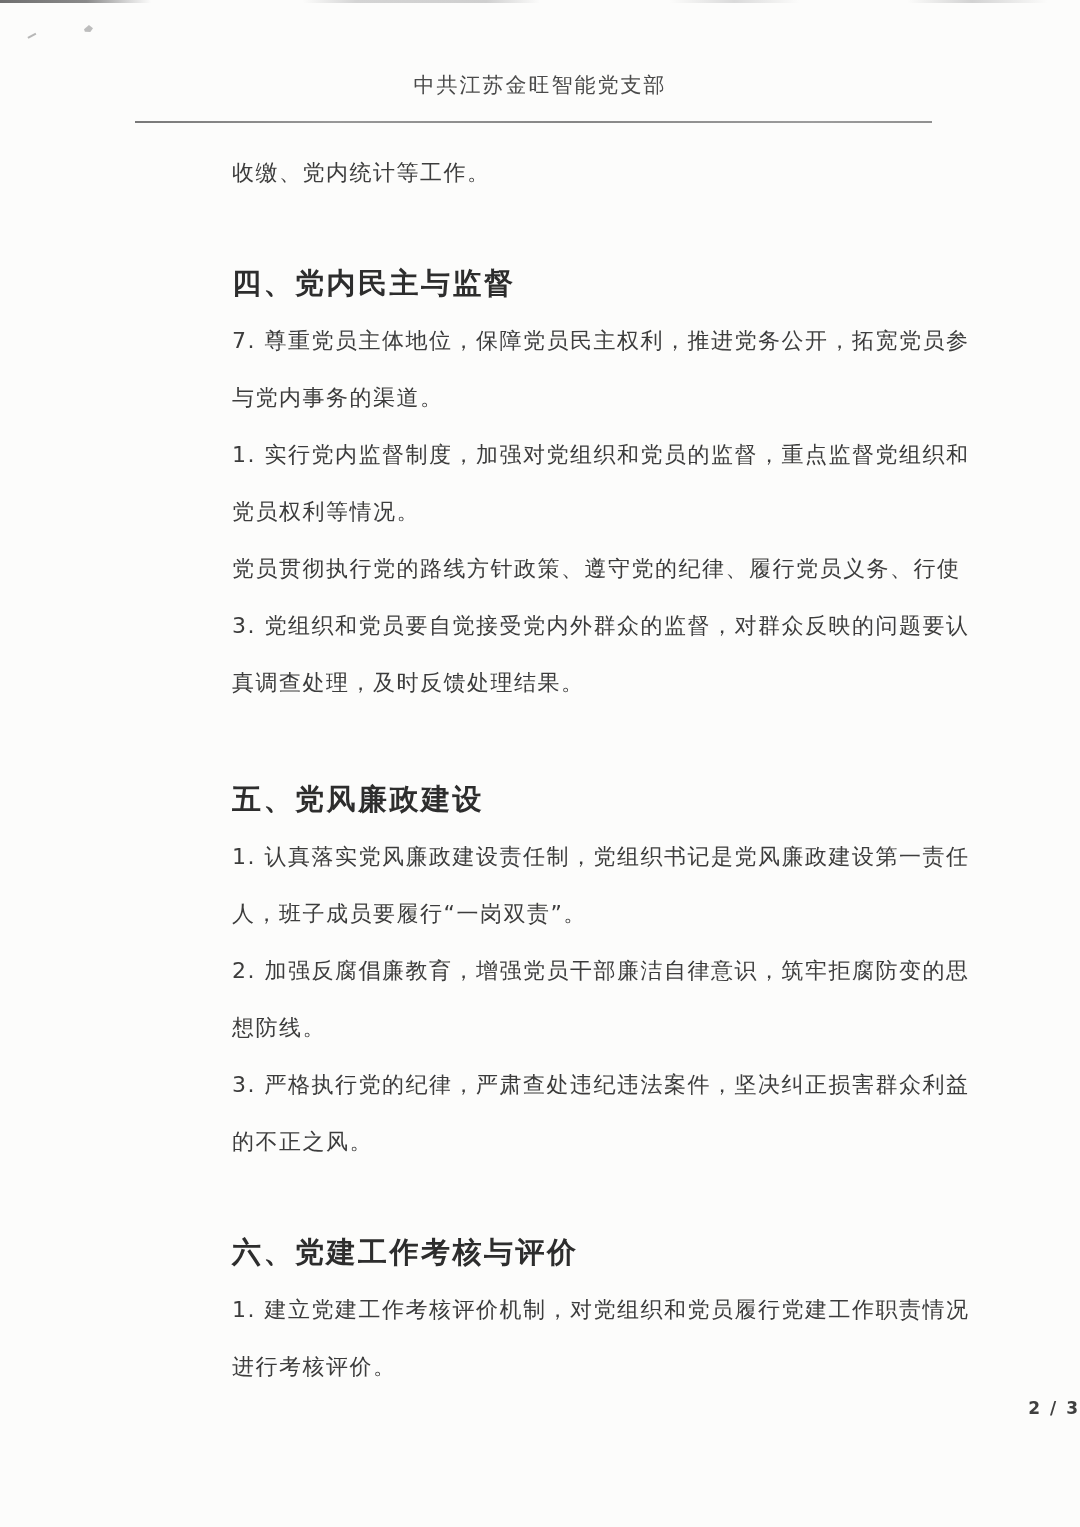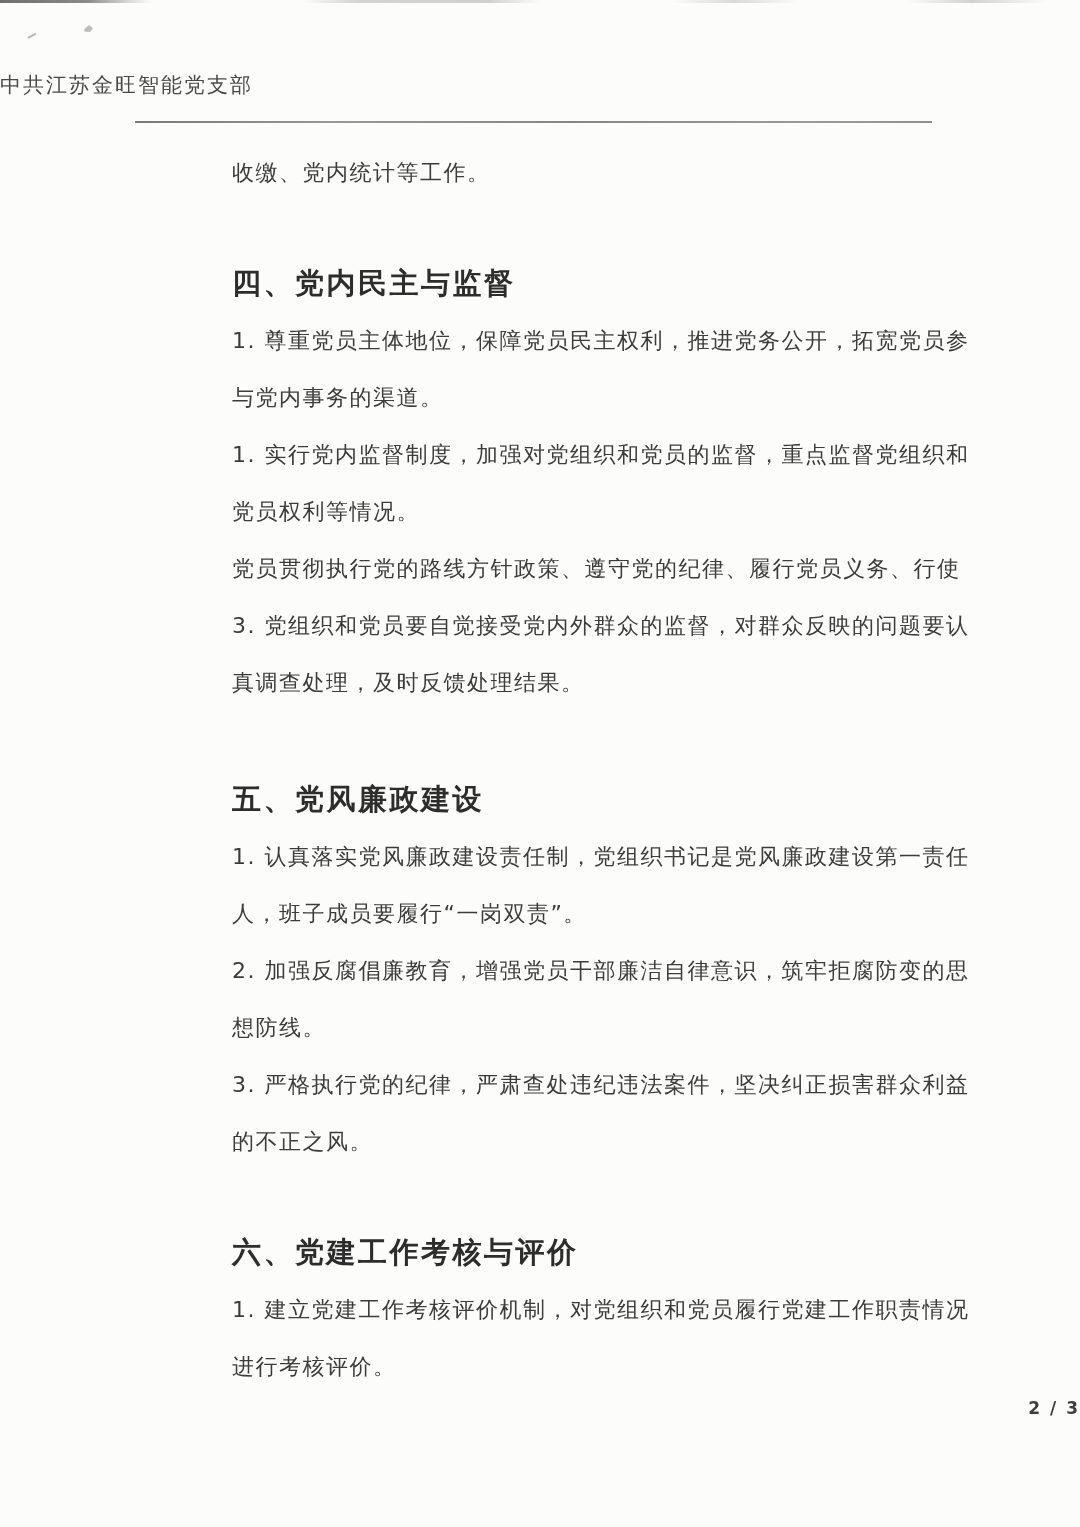--- a/index.html
+++ b/index.html
@@ -43,20 +43,21 @@
     width: 9px; height: 7px;
     background: #a8a8a8;
     clip-path: polygon(0 60%, 55% 0, 100% 45%, 70% 100%, 10% 95%);
     opacity: .75;
   }
 
   .header-title {
     position: absolute;
     top: 71px; left: 0;
     width: 100%;
+    text-align: center;
     font-family: "DejaVu Serif", "Liberation Serif", serif;
     font-size: 21px;
     color: #4a4a4a;
     letter-spacing: 2px;
   }
   .header-rule {
     position: absolute;
     top: 121px; left: 135px;
     width: 797px; height: 2px;
     background: linear-gradient(90deg, #787878, #989898 25%, #868686 55%, #9c9c9c 85%, #909090);
@@ -109,21 +110,21 @@
   <div class="speck2"></div>
 
   <div class="header-title">中共江苏金旺智能党支部</div>
   <div class="header-rule"></div>
 
   <div class="doc-body">
 
     <p class="line">收缴、党内统计等工作。</p>
 
     <h2 class="heading">四、党内民主与监督</h2>
-    <p class="line">1. 尊重党员主体地位，保障党员民主权利，推进党务公开，拓宽党员参</p>
+    <p class="line">7. 尊重党员主体地位，保障党员民主权利，推进党务公开，拓宽党员参</p>
     <p class="line">与党内事务的渠道。</p>
     <p class="line">1. 实行党内监督制度，加强对党组织和党员的监督，重点监督党组织和</p>
     <p class="line">党员权利等情况。</p>
     <p class="line">党员贯彻执行党的路线方针政策、遵守党的纪律、履行党员义务、行使</p>
     <p class="line">3. 党组织和党员要自觉接受党内外群众的监督，对群众反映的问题要认</p>
     <p class="line">真调查处理，及时反馈处理结果。</p>
 
     <h2 class="heading mt60">五、党风廉政建设</h2>
     <p class="line">1. 认真落实党风廉政建设责任制，党组织书记是党风廉政建设第一责任</p>
     <p class="line">人，班子成员要履行“一岗双责”。</p>

